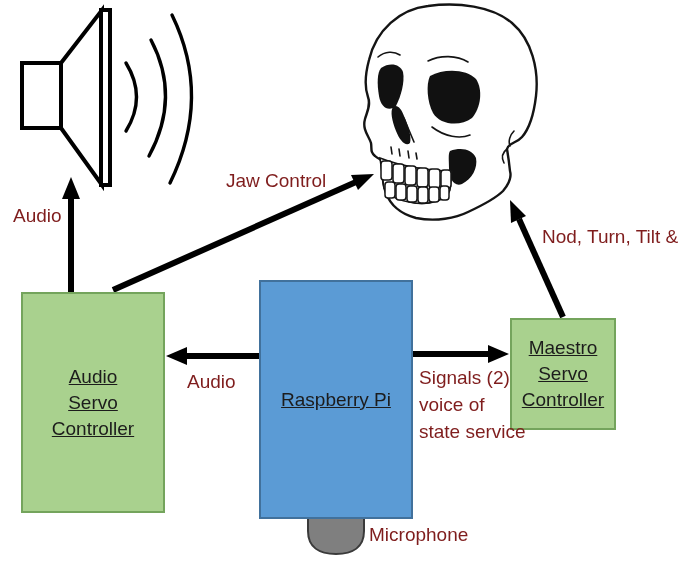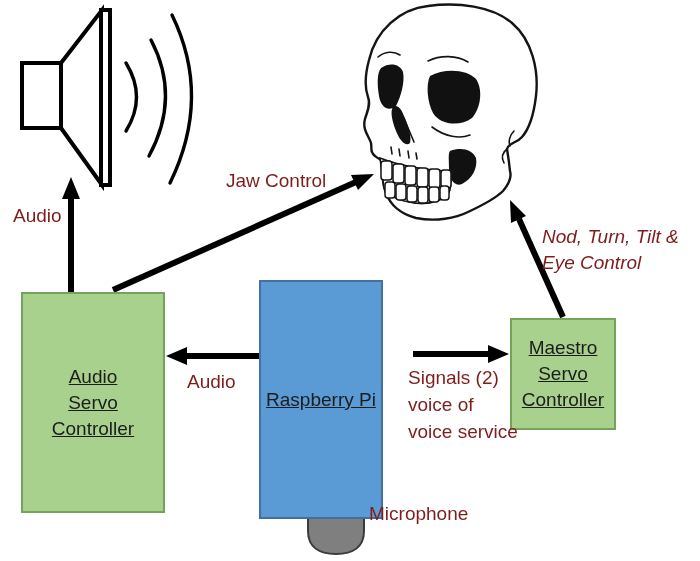--- a/index.html
+++ b/index.html
@@ -118,42 +118,41 @@
       <polygon points="510,200 526,216 511,223" stroke="none"></polygon>
     </g>
   </svg>
 
   <div class="box green" style="left:21px;top:292px;width:144px;height:221px;">
     <span>Audio</span>
     <span>Servo</span>
     <span>Controller</span>
   </div>
 
-  <div class="box blue" style="left:259px;top:280px;width:124px;height:239px;">
+  <div class="box blue" style="left:259px;top:280px;width:154px;height:239px;">
     <span>Raspberry Pi</span>
   </div>
 
   <div class="box green" style="left:510px;top:318px;width:106px;height:112px;">
     <span>Maestro</span>
     <span>Servo</span>
     <span>Controller</span>
   </div>
 
   <div class="lbl" style="left:13px;top:205px;">Audio</div>
 
   <div class="lbl" style="left:226px;top:170px;">Jaw Control</div>
 
-  <div class="lbl multiline lh26" style="left:542px;top:224px;font-style:italic;">
+  <div class="lbl multiline lh26" style="left:542px;top:224px;">
     <span>Nod, Turn, Tilt &amp;</span>
-    <span>Eye Control</span>
   </div>
 
   <div class="lbl" style="left:187px;top:371px;">Audio</div>
 
-  <div class="lbl multiline lh27" style="left:408px;top:364px;">
+  <div class="lbl multiline lh27" style="left:419px;top:364px;">
     <span>Signals (2)</span>
     <span>voice of</span>
-    <span>voice service</span>
+    <span>state service</span>
   </div>
 
-  <div class="lbl" style="left:369px;top:503px;">Microphone</div>
+  <div class="lbl" style="left:369px;top:524px;">Microphone</div>
 
 </div>
 
 </body></html>

